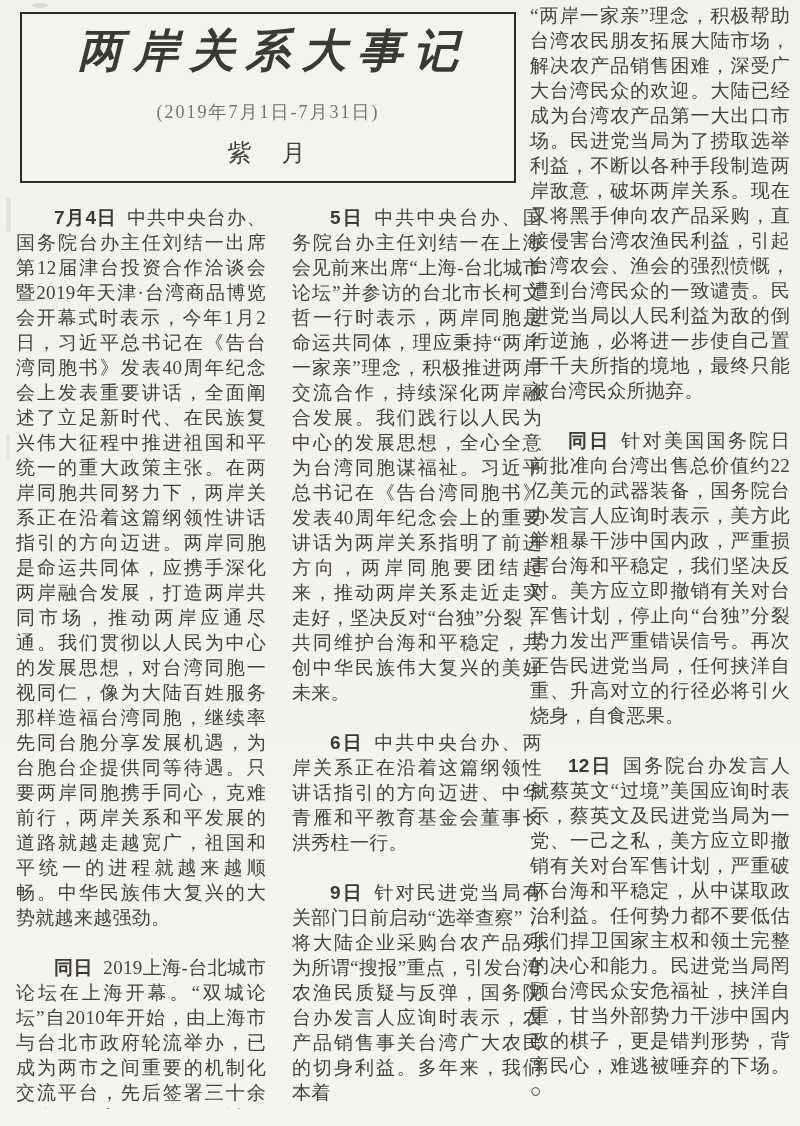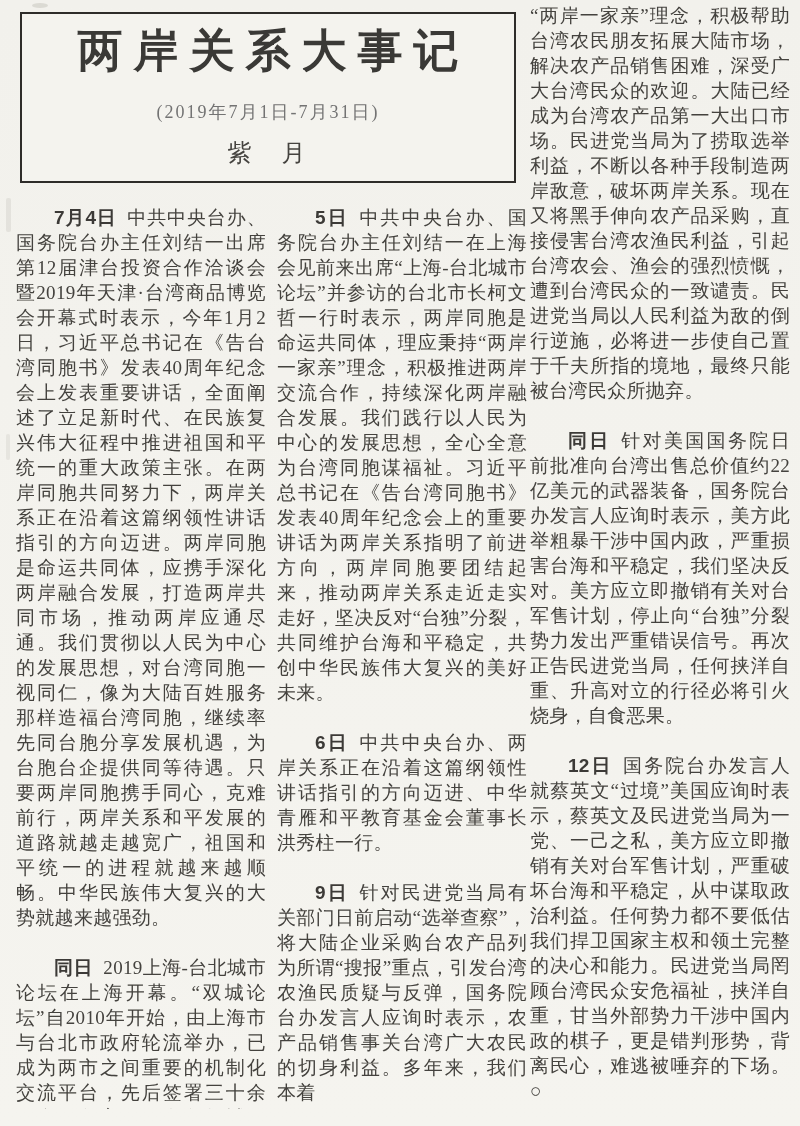--- a/index.html
+++ b/index.html
@@ -38,36 +38,37 @@
   }
   .title {
     font-family: "Liberation Sans", sans-serif;
     font-weight: bold;
     font-size: 45px;
     letter-spacing: 11px;
     text-indent: 11px;
     color: #3a3936;
     line-height: 1.1;
     margin: 0;
+    font-style: italic;
   }
   .date-range {
     font-size: 18px;
     letter-spacing: 2px;
     margin-top: 24px;
     color: #737373;
   }
   .author {
     font-size: 24px;
     letter-spacing: 3px;
     margin-top: 13px;
     color: #45433f;
   }
   .two-cols {
     display: flex;
-    gap: 11px;
+    gap: 26px;
     margin-top: 22px;
   }
   .col {
     box-sizing: border-box;
     font-size: 19px;
     line-height: 25px;
     text-align: justify;
     text-justify: inter-character;
     letter-spacing: 0.3px;
     overflow: hidden;

